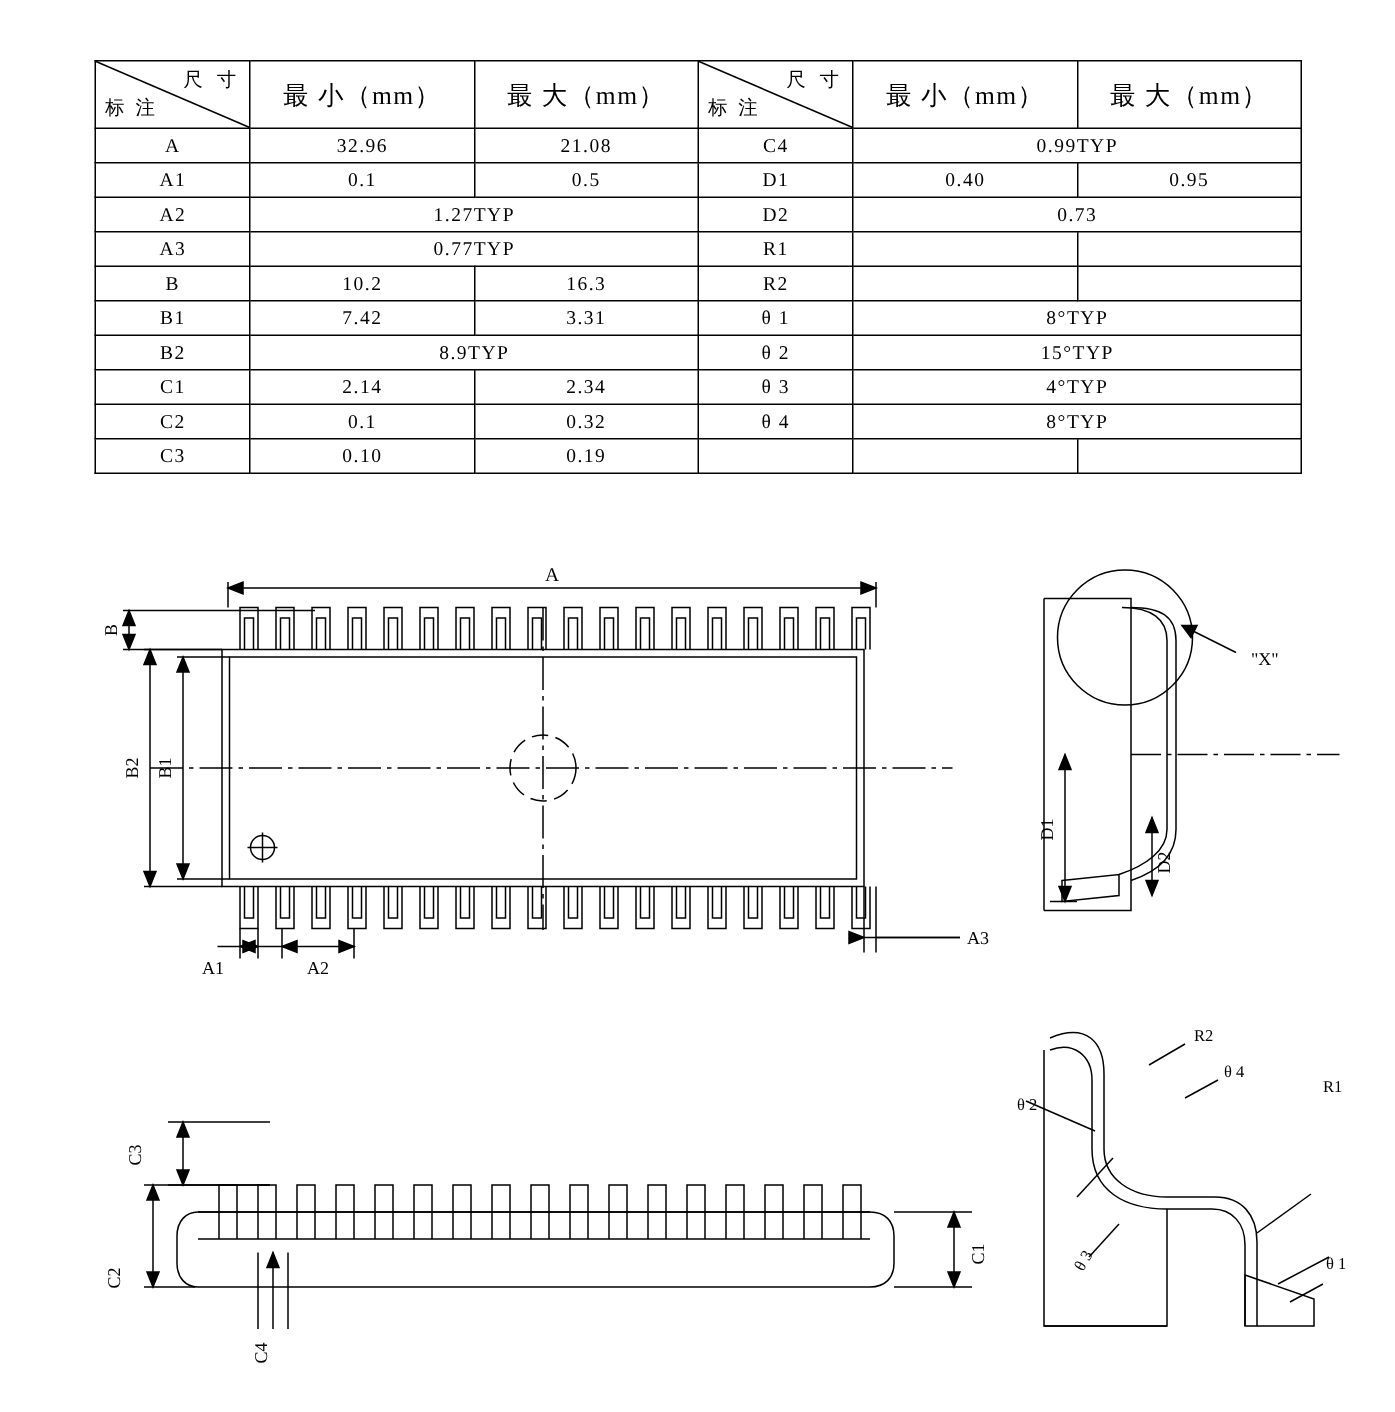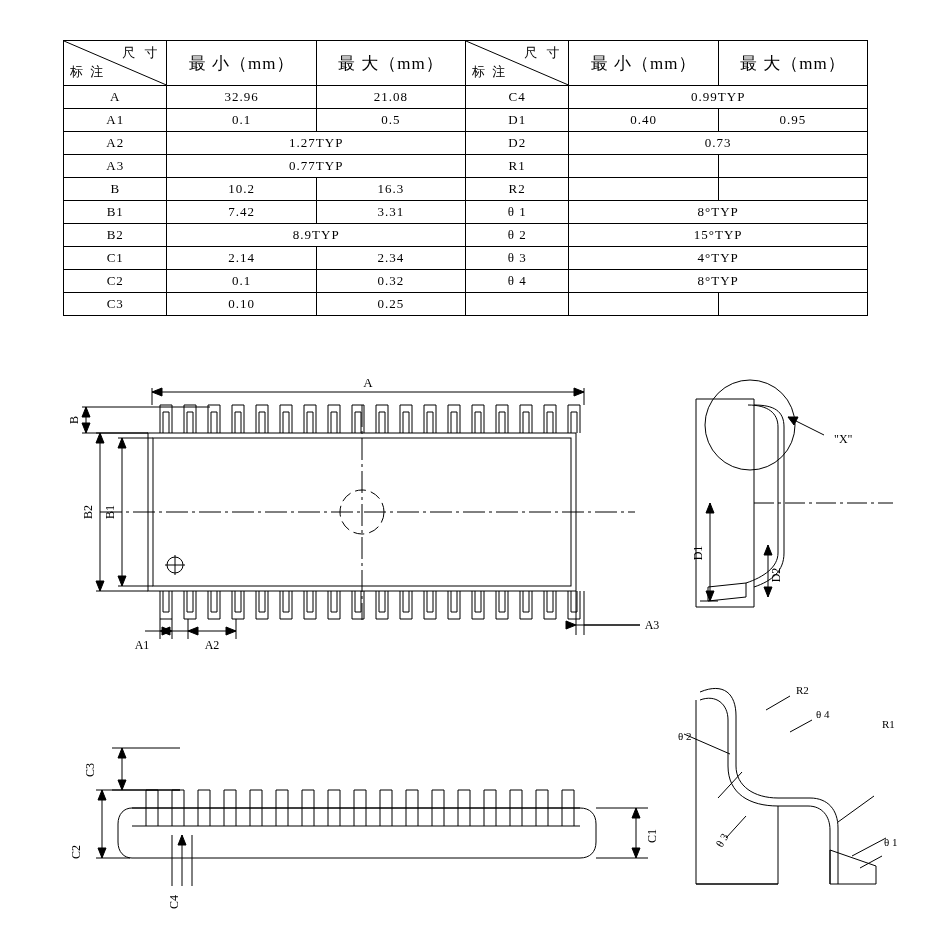--- a/index.html
+++ b/index.html
@@ -124,21 +124,21 @@
         <tr>
           <td class="col-label">C2</td>
           <td class="col-min">0.1</td>
           <td class="col-max">0.32</td>
           <td class="col-label">θ 4</td>
           <td colspan="2">8°TYP</td>
         </tr>
         <tr>
           <td class="col-label">C3</td>
           <td class="col-min">0.10</td>
-          <td class="col-max">0.25</td>
+          <td class="col-max">0.19</td>
           <td class="col-label"></td>
           <td class="col-min"></td>
           <td class="col-max"></td>
         </tr>
       </tbody>
   </table>
 </div>
 
 <div class="draw" style="left:60px;top:375px;">
 <svg width="620" height="300" viewBox="0 0 620 300">

